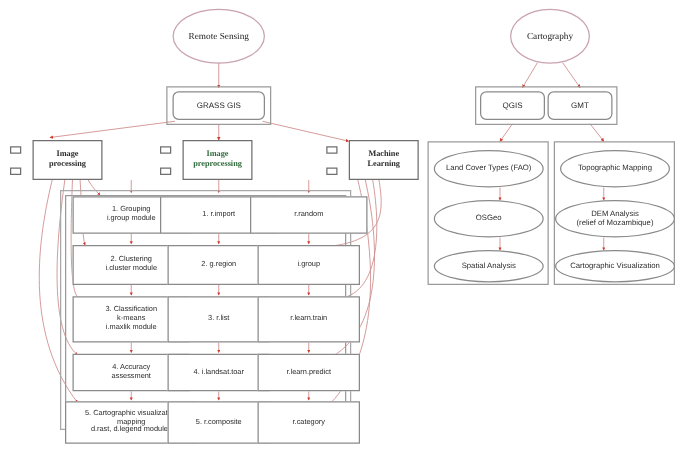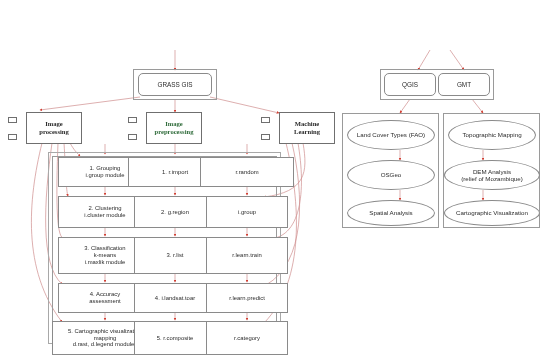--- a/index.html
+++ b/index.html
@@ -148,20 +148,23 @@
       <path d="M472,99 L483,113" marker-end="url(#ah)"></path>
 
       <path d="M400,150 L400,160" marker-end="url(#ahs)"></path>
       <path d="M400,190 L400,200" marker-end="url(#ahs)"></path>
 
       <path d="M483,150 L483,160" marker-end="url(#ahs)"></path>
       <path d="M483,190 L483,200" marker-end="url(#ahs)"></path>
     </g>
   </svg>
 
+  <div class="node circle-node" style="left:138px; top:7px; width:74px; height:44px;">
+    <span class="lbl">Remote Sensing</span>
+  </div>
 
   <div class="frame" style="left:133px; top:69px; width:84px; height:31px;"></div>
   <div class="node rounded-node" style="left:138px; top:73px; width:74px; height:23px;">
     <span class="lbl">GRASS GIS</span>
   </div>
 
   <div class="node comp-node" style="left:26px; top:112px; width:56px; height:32px;">
     <span class="lbl">Image
 processing</span>
   </div>
@@ -233,20 +236,23 @@
   <div class="node rect-node" style="left:206px; top:237px; width:82px; height:37px;">
     <span class="lbl">r.learn.train</span>
   </div>
   <div class="node rect-node" style="left:206px; top:283px; width:82px; height:30px;">
     <span class="lbl">r.learn.predict</span>
   </div>
   <div class="node rect-node" style="left:206px; top:321px; width:82px; height:34px;">
     <span class="lbl">r.category</span>
   </div>
 
+  <div class="node circle-node" style="left:408px; top:7px; width:64px; height:44px;">
+    <span class="lbl">Cartography</span>
+  </div>
 
   <div class="frame" style="left:380px; top:69px; width:114px; height:31px;"></div>
   <div class="node rounded-node" style="left:384px; top:73px; width:52px; height:23px;">
     <span class="lbl">QGIS</span>
   </div>
   <div class="node rounded-node" style="left:438px; top:73px; width:52px; height:23px;">
     <span class="lbl">GMT</span>
   </div>
 
   <div class="frame" style="left:342px; top:113px; width:97px; height:115px;"></div>

